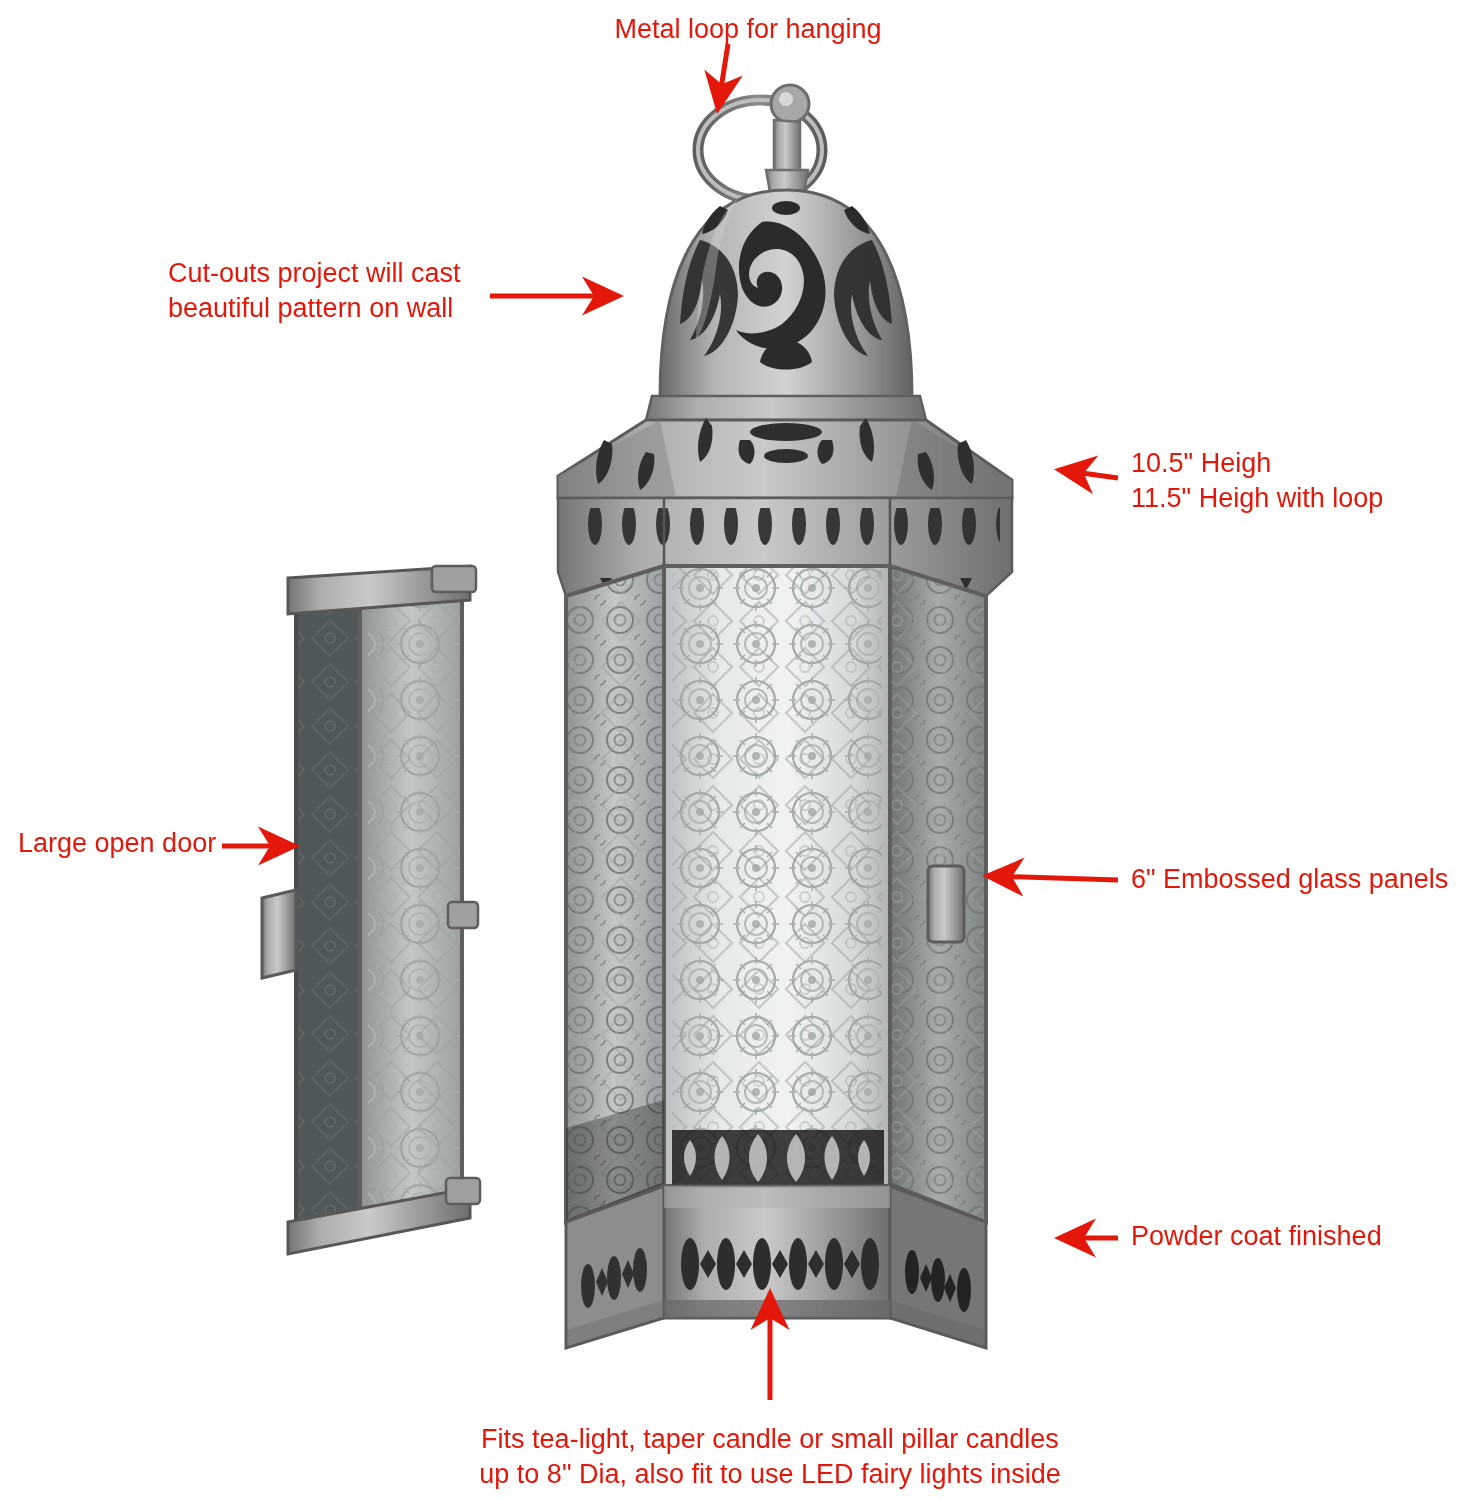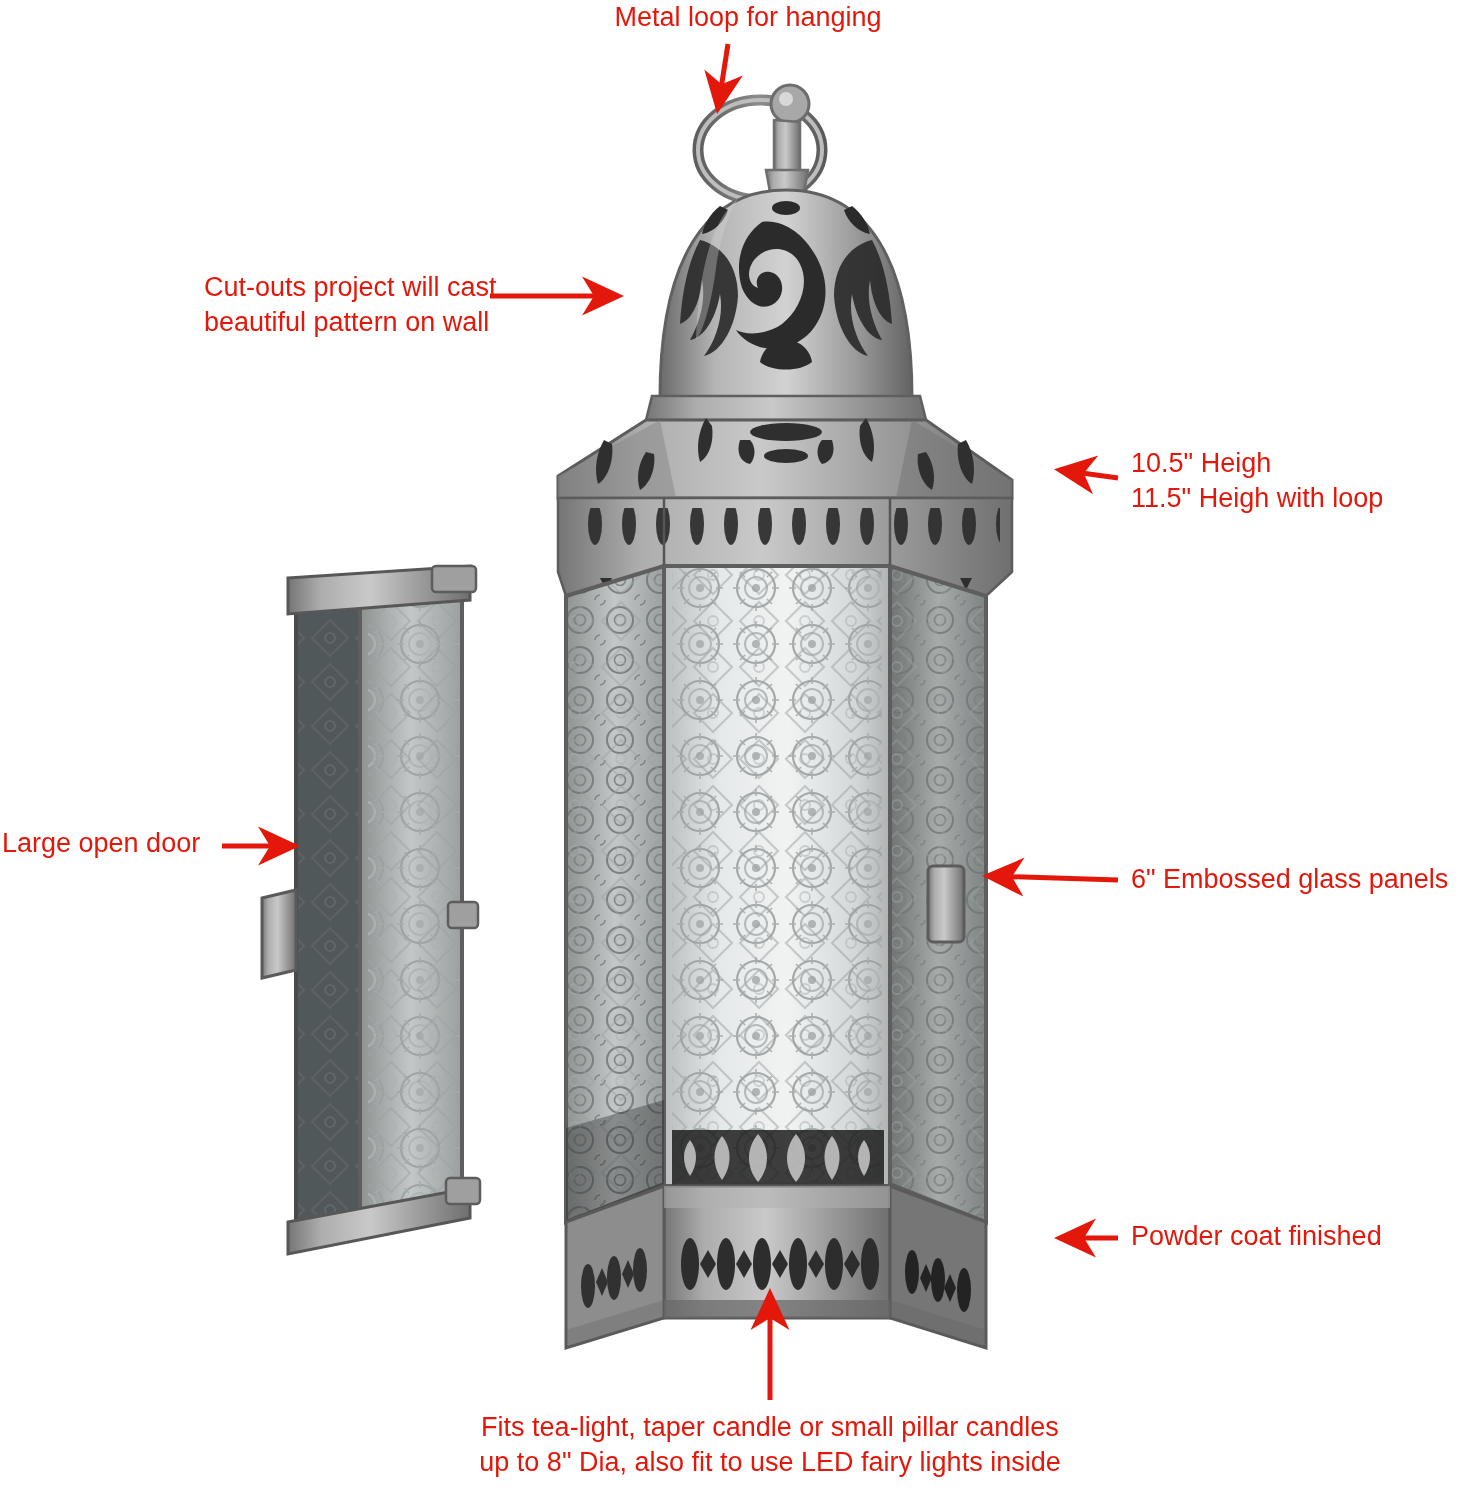--- a/index.html
+++ b/index.html
@@ -19,21 +19,21 @@
   }
   .callout {
     position: absolute;
     color: #e3170a;
     font-size: 27px;
     line-height: 1.30;
     white-space: pre-line;
     font-family: "Liberation Sans", sans-serif;
   }
   .callout.left  { text-align: left; }
-  .callout.center { text-align: center; }
+  .callout.center { text-align: center; margin-top: 12px; }
 
   svg.arrows {
     position: absolute;
     left: 0; top: 0;
     width: 1459px;
     height: 1500px;
     pointer-events: none;
   }
   svg.lantern {
     position: absolute;
@@ -353,27 +353,27 @@
       <line x1="1118" y1="478" x2="1060" y2="470"></line>
       <line x1="222" y1="846" x2="294" y2="846"></line>
       <line x1="1118" y1="880" x2="988" y2="876"></line>
       <line x1="1118" y1="1238" x2="1060" y2="1238"></line>
       <line x1="770" y1="1400" x2="770" y2="1294"></line>
     </g>
   </svg>
 
   <div class="callout center" style="left:588px; top:0px; width:320px;">Metal loop for hanging</div>
 
-  <div class="callout left" style="left:168px; top:270px; width:340px;margin-left:36px;">Cut-outs project will cast
+  <div class="callout left" style="left:168px; top:256px; width:340px;">Cut-outs project will cast
 beautiful pattern on wall</div>
 
   <div class="callout left" style="left:1131px; top:446px; width:330px;">10.5" Heigh
 11.5" Heigh with loop</div>
 
-  <div class="callout left" style="left:2px; top:826px; width:240px;">Large open door</div>
+  <div class="callout left" style="left:18px; top:826px; width:240px;">Large open door</div>
 
   <div class="callout left" style="left:1131px; top:862px; width:330px;">6" Embossed glass panels</div>
 
   <div class="callout left" style="left:1131px; top:1219px; width:330px;">Powder coat finished</div>
 
   <div class="callout center" style="left:380px; top:1410px; width:780px;">Fits tea-light, taper candle or small pillar candles
 up to 8" Dia, also fit to use LED fairy lights inside</div>
 
 </div>
 

